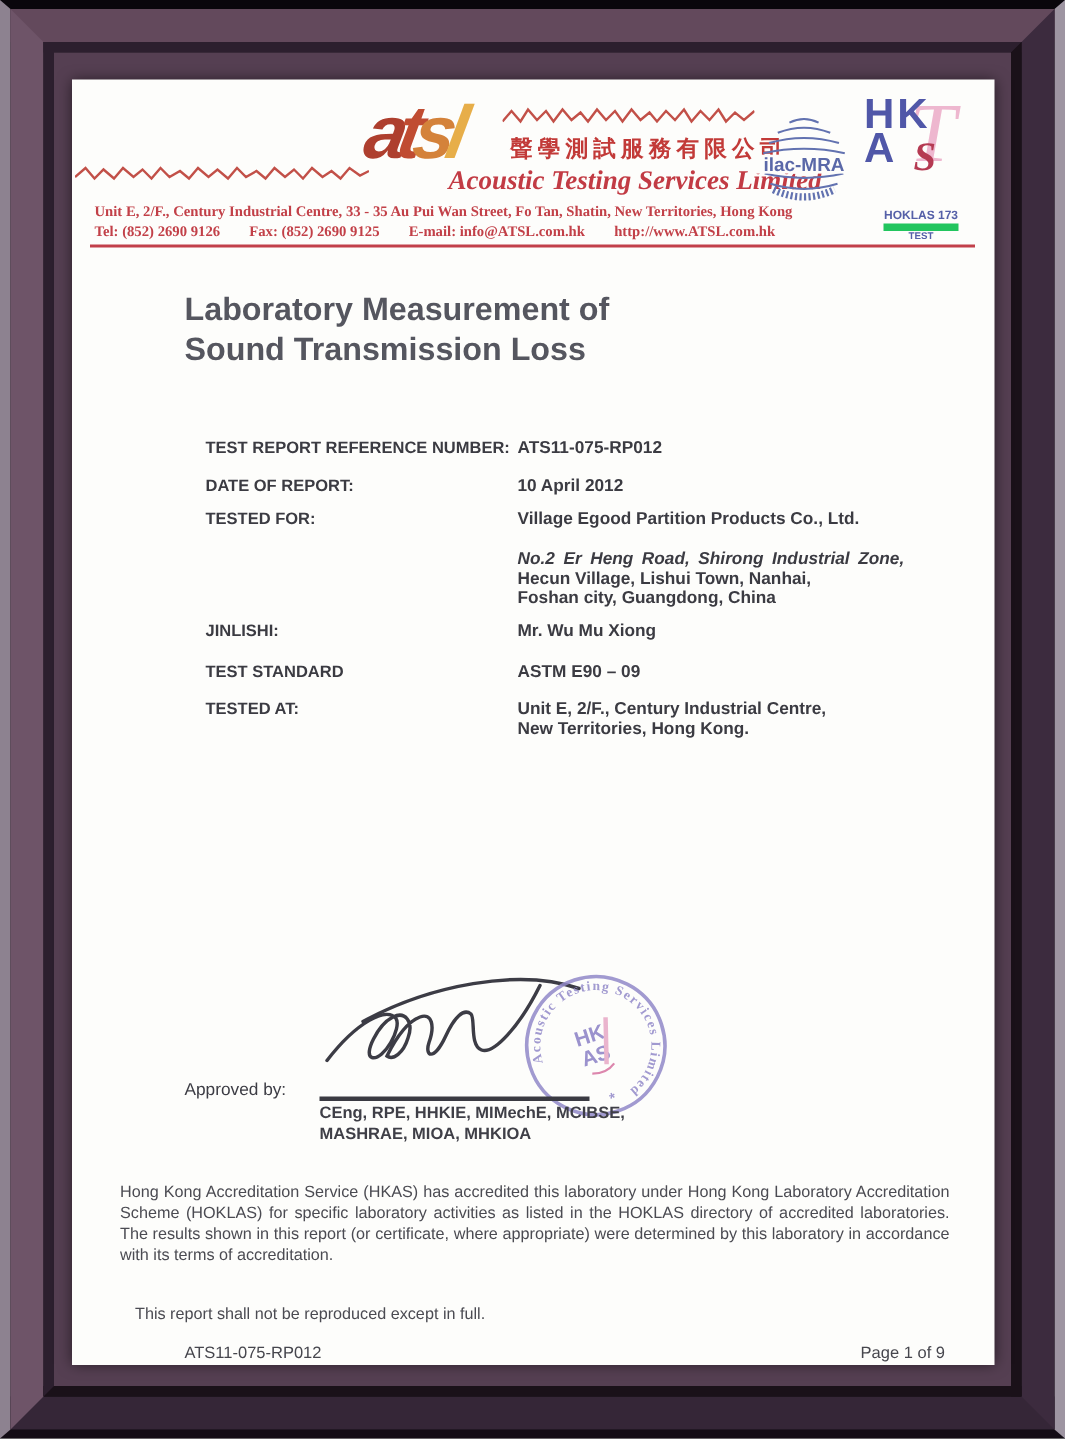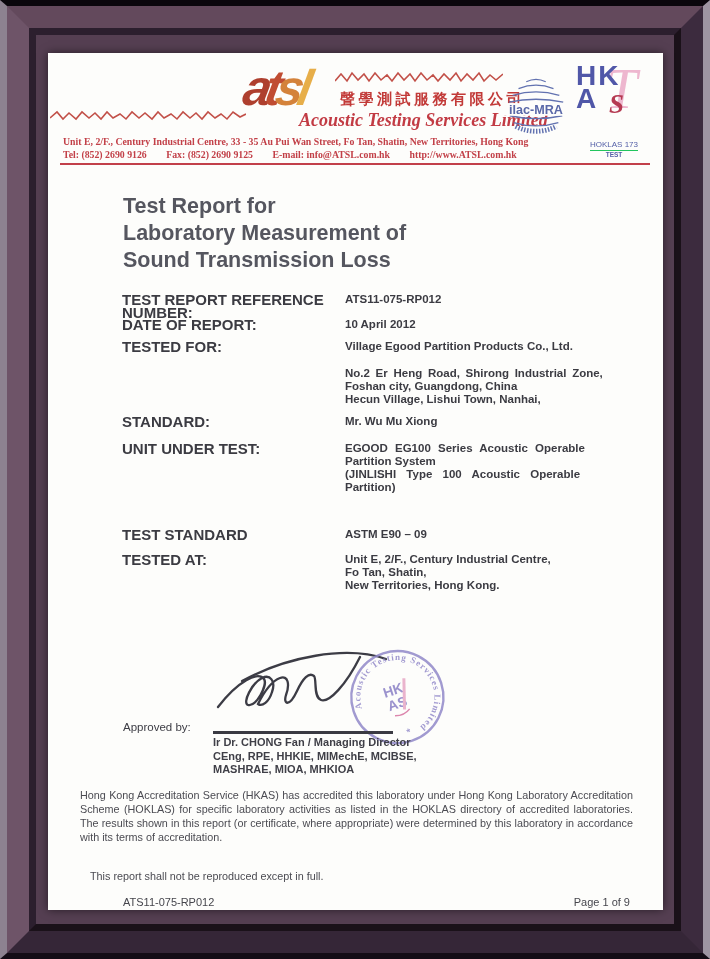--- a/index.html
+++ b/index.html
@@ -44,35 +44,35 @@
 
   .ilac{position:absolute;left:454px;top:20px;}
   .hkas{position:absolute;left:528px;top:12px;width:76px;height:66px;}
   .hkas .pinkT{position:absolute;left:30px;top:-4px;font-family:"Liberation Serif",serif;
     font-style:italic;font-size:56px;color:#eeb7cf;line-height:1;}
   .hkas .blue{position:relative;font-weight:900;font-size:28px;line-height:.82;
     color:#5057a8;letter-spacing:2px;}
   .hkas .redS{position:absolute;left:33px;top:24px;font-family:"Liberation Serif",serif;
     font-style:italic;font-weight:bold;font-size:27px;color:#b53a52;}
   .hoklas{position:absolute;left:527px;top:80px;width:78px;text-align:center;}
-  .hoklas .l1{font-size:8px;font-weight:normal;color:#5560a8;
-    border-bottom:1px solid #22c55e;display:inline-block;padding-bottom:1px;}
+  .hoklas .l1{font-size:8px;font-weight:bold;color:#5560a8;
+    border-bottom:5px solid #22c55e;display:inline-block;padding-bottom:1px;}
   .hoklas .l2{font-size:6.5px;font-weight:bold;color:#5560a8;}
 
   
   .title{position:absolute;left:75px;top:140px;font-size:21.5px;font-weight:bold;
     color:#55565f;line-height:27px;}
 
   
   .details{position:absolute;left:0;right:0;top:237px;padding-top:3px;
     font-size:11.5px;font-weight:bold;color:#3b3b42;}
   .row{position:relative;padding-left:297px;min-height:13px;line-height:13px;}
-  .row .lbl{position:absolute;left:74px;top:0;width:218px;font-size:15px;}
+  .row .lbl{position:absolute;left:89px;top:0;width:218px;font-size:11px;}
   .row .val div{line-height:13px;}
-  .ws2{word-spacing:2.5px;} .ws4{word-spacing:4px;} .ws7{word-spacing:7px;}
+  .ws2{word-spacing:2.5px;font-style:italic;} .ws4{word-spacing:4px;} .ws7{word-spacing:7px;}
   .mb12{margin-bottom:12px;} .mb9{margin-bottom:9px;} .mb14{margin-bottom:14px;}
   .mb34{margin-bottom:34px;}
 
   
   .sig{position:absolute;left:0;right:0;top:590px;height:145px;}
   .sig .approved{position:absolute;left:75px;top:78px;font-size:11.5px;color:#3c3c44;}
   .sig svg.hand{position:absolute;left:158px;top:2px;}
   .sig .stamp-wrap{position:absolute;left:300px;top:4px;transform:rotate(-18deg);opacity:.85;}
   .sig .sline{position:absolute;left:165px;top:88px;width:180px;height:2.5px;background:#3a3a42;}
   .sig .names{position:absolute;left:165px;top:93px;font-size:11px;font-weight:bold;
@@ -137,21 +137,20 @@
           </div>
           <span class="redS">S</span>
         </div>
         <div class="hoklas">
           <div class="l1">HOKLAS 173</div>
           <div class="l2">TEST</div>
         </div>
       </div>
 
       <div class="title">
-        <div>Test Report for</div>
         <div>Laboratory Measurement of</div>
         <div>Sound Transmission Loss</div>
       </div>
 
       <div class="details">
         <div class="row mb12">
           <div class="lbl">TEST REPORT REFERENCE NUMBER:</div>
           <div class="val">
                   <div>ATS11-075-RP012</div>
                 </div>
@@ -165,50 +164,40 @@
         <div class="row mb14">
           <div class="lbl">TESTED FOR:</div>
           <div class="val">
                   <div>Village Egood Partition Products Co., Ltd.</div>
                 </div>
         </div>
         <div class="row mb9">
           <div class="lbl"></div>
           <div class="val">
             <div class="ws2">No.2 Er Heng Road, Shirong Industrial Zone,</div>
+            <div>Hecun Village, Lishui Town, Nanhai,</div>
             <div>Foshan city, Guangdong, China</div>
-            <div>Hecun Village, Lishui Town, Nanhai,</div>
           </div>
         </div>
         <div class="row mb14">
-          <div class="lbl">STANDARD:</div>
+          <div class="lbl">JINLISHI:</div>
           <div class="val">
                   <div>Mr. Wu Mu Xiong</div>
                 </div>
-        </div>
-        <div class="row mb34">
-          <div class="lbl">UNIT UNDER TEST:</div>
-          <div class="val">
-            <div class="ws4">EGOOD EG100 Series Acoustic Operable</div>
-            <div>Partition System</div>
-            <div class="ws7">(JINLISHI Type 100 Acoustic Operable</div>
-            <div>Partition)</div>
-          </div>
         </div>
         <div class="row mb12">
           <div class="lbl">TEST STANDARD</div>
           <div class="val">
                   <div>ASTM E90 – 09</div>
                 </div>
         </div>
         <div class="row">
           <div class="lbl">TESTED AT:</div>
           <div class="val">
             <div>Unit E, 2/F., Century Industrial Centre,</div>
-            <div>Fo Tan, Shatin,</div>
             <div>New Territories, Hong Kong.</div>
           </div>
         </div>
       </div>
 
       <div class="sig">
         <svg class="hand" width="192" height="86" viewBox="0 0 192 86">
           <g fill="none" stroke="#3c3c45" stroke-width="2.3" stroke-linecap="round">
             <path d="M180,14 C140,0 80,12 36,36"></path>
             <path d="M12,62 C32,36 52,26 58,34 C62,40 50,62 42,60 C36,58 46,38 56,33 C64,29 70,36 66,47 C63,57 56,62 52,59 C58,47 66,36 74,33 C82,30 84,39 80,50 C77,59 83,63 91,46 C97,33 103,27 108,31 C111,34 107,52 115,55 C123,58 140,40 154,12"></path>
@@ -226,21 +215,20 @@
             <text x="50" y="90" text-anchor="middle" font-size="10" font-weight="bold" fill="#9289c9">*</text>
             <text x="48" y="47" text-anchor="middle" font-size="14" font-weight="bold" fill="#8a80c6" font-family="Liberation Sans, sans-serif">HK</text>
             <text x="48" y="61" text-anchor="middle" font-size="14" font-weight="bold" fill="#8a80c6" font-family="Liberation Sans, sans-serif">AS</text>
             <path d="M62,34 L53,64" stroke="#e7a8c5" stroke-width="3" fill="none"></path>
             <path d="M42,67 q9,3 16,-2" stroke="#d773a0" stroke-width="1.5" fill="none"></path>
           </svg>
         </div>
         <div class="approved">Approved by:</div>
         <div class="sline"></div>
         <div class="names">
-          <div>Ir Dr. CHONG Fan / Managing Director</div>
           <div>CEng, RPE, HHKIE, MIMechE, MCIBSE,</div>
           <div>MASHRAE, MIOA, MHKIOA</div>
         </div>
       </div>
 
       <div class="accred">Hong Kong Accreditation Service (HKAS) has accredited this laboratory under Hong Kong Laboratory Accreditation Scheme (HOKLAS) for specific laboratory activities as listed in the HOKLAS directory of accredited laboratories. The results shown in this report (or certificate, where appropriate) were determined by this laboratory in accordance with its terms of accreditation.</div>
       <div class="repro">This report shall not be reproduced except in full.</div>
       <div class="docrow">
         <span>ATS11-075-RP012</span>
         <span>Page 1 of 9</span>

